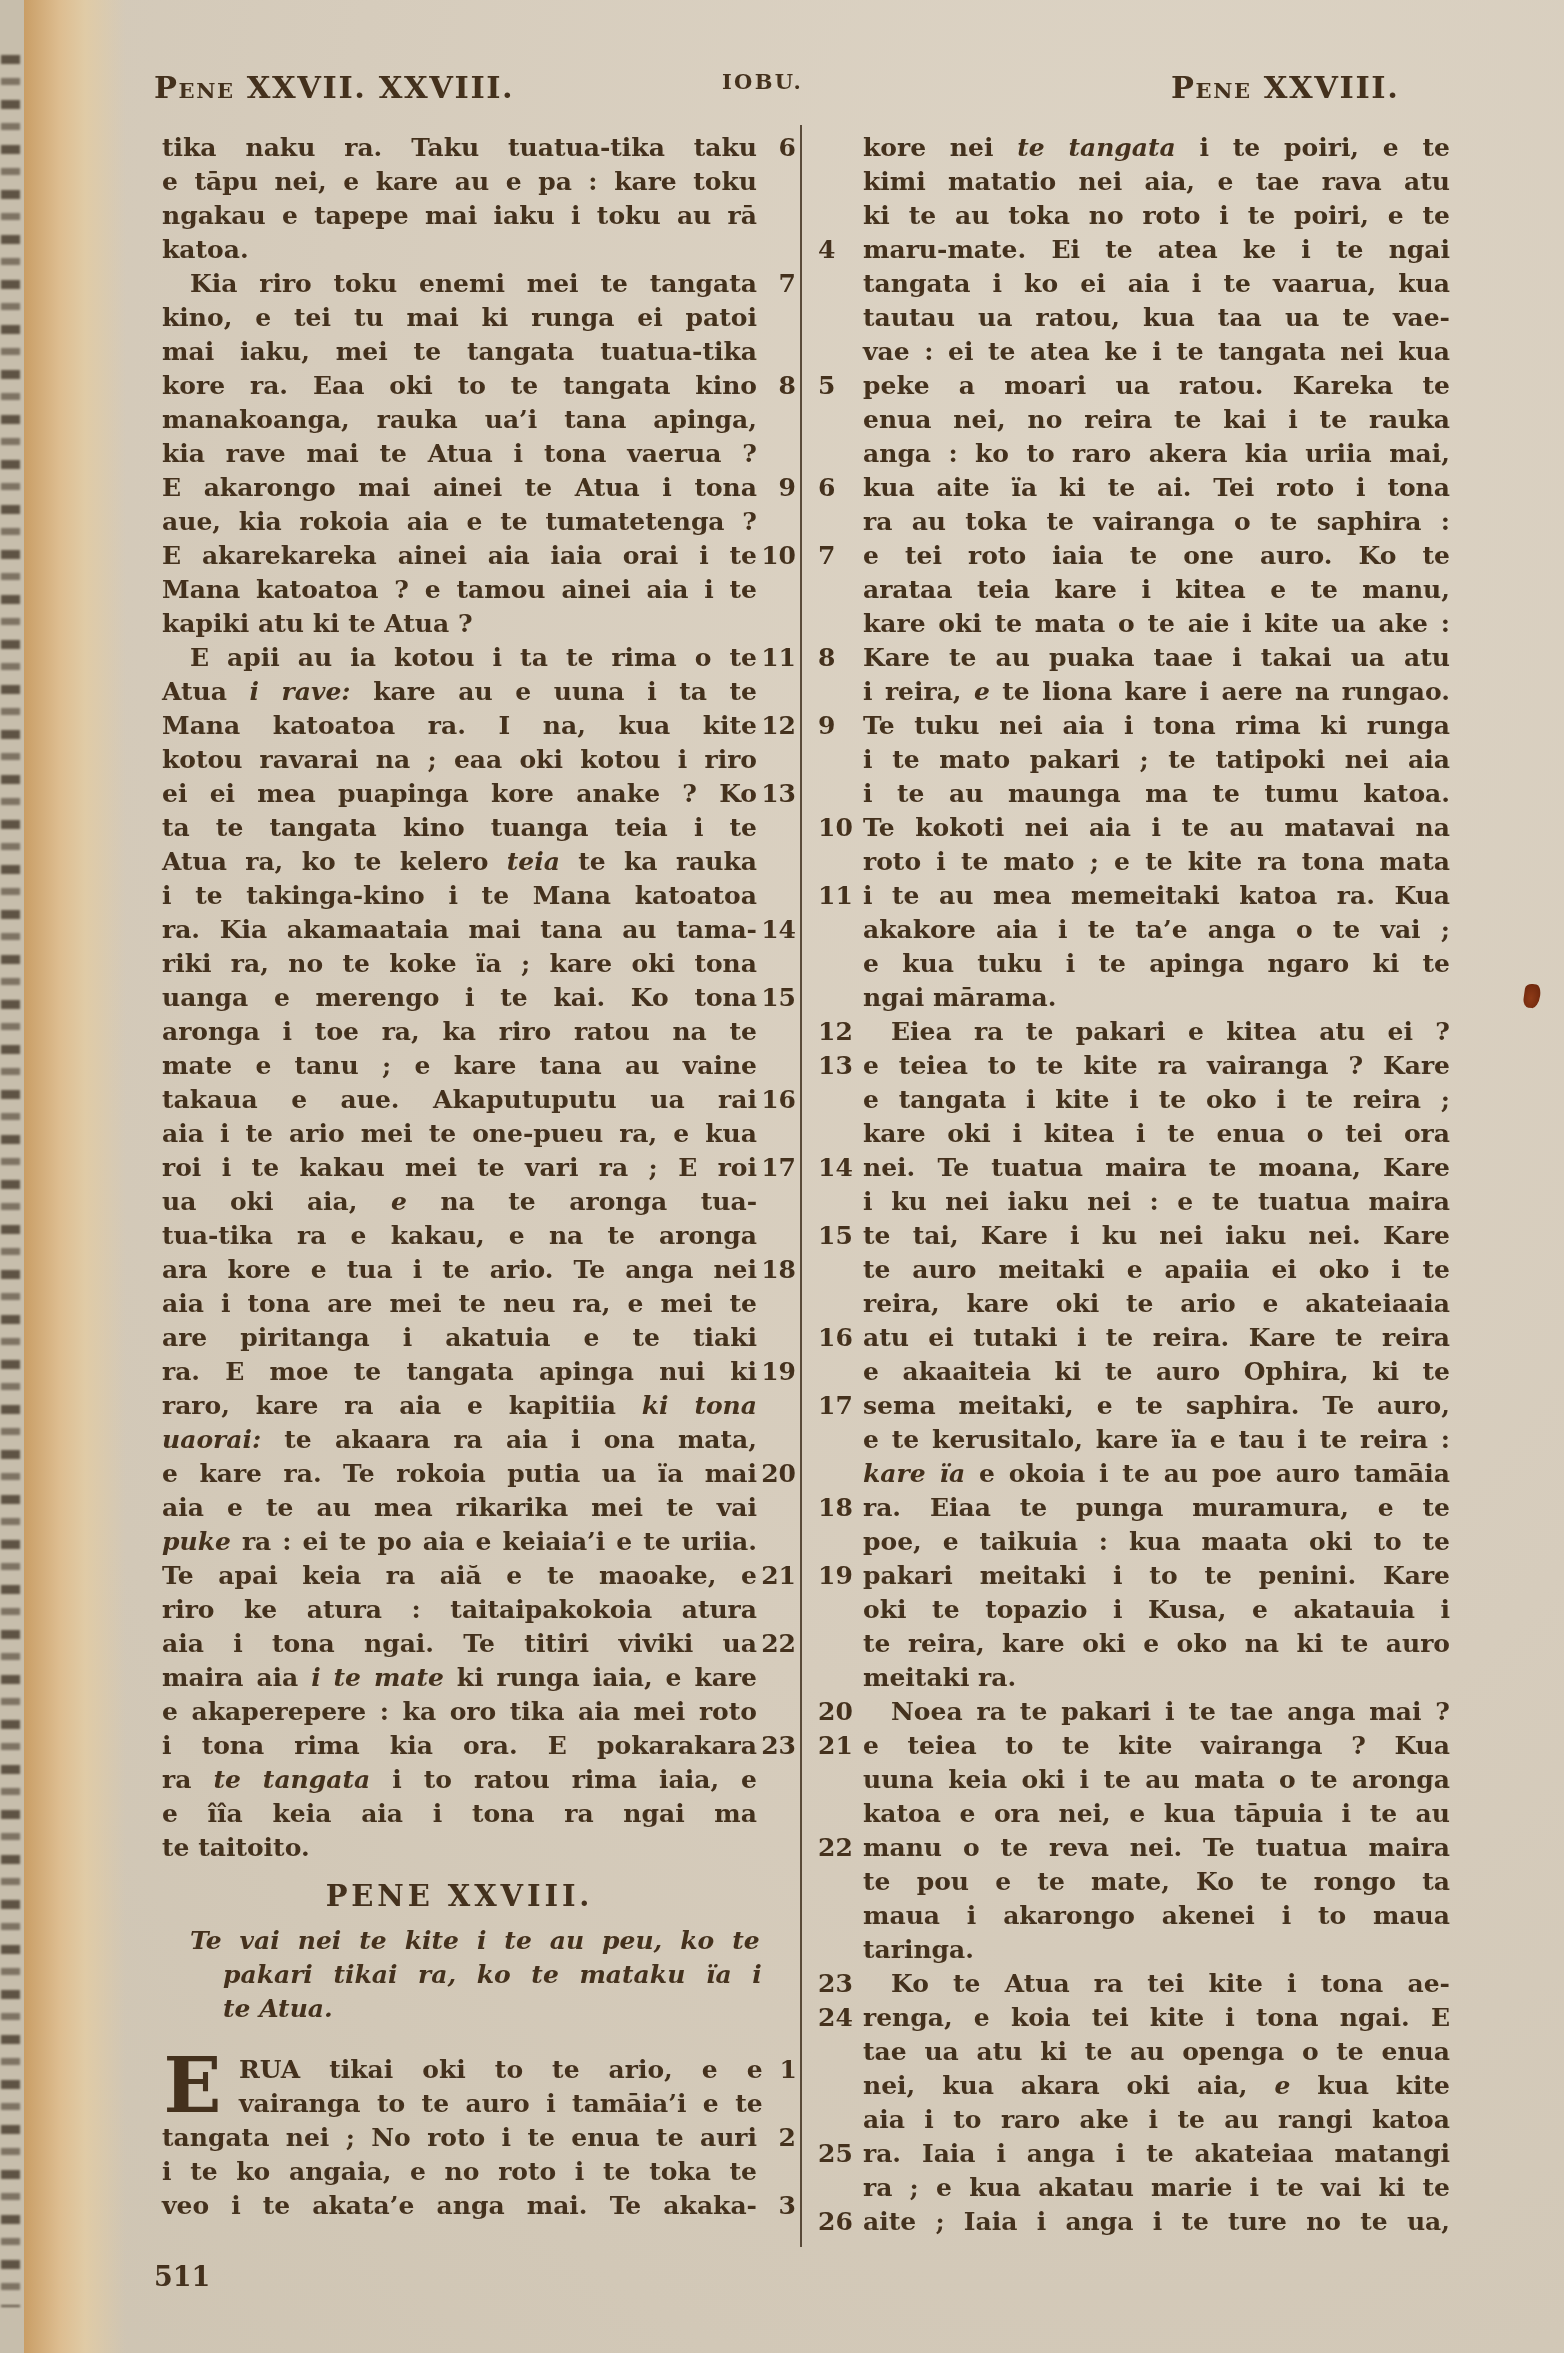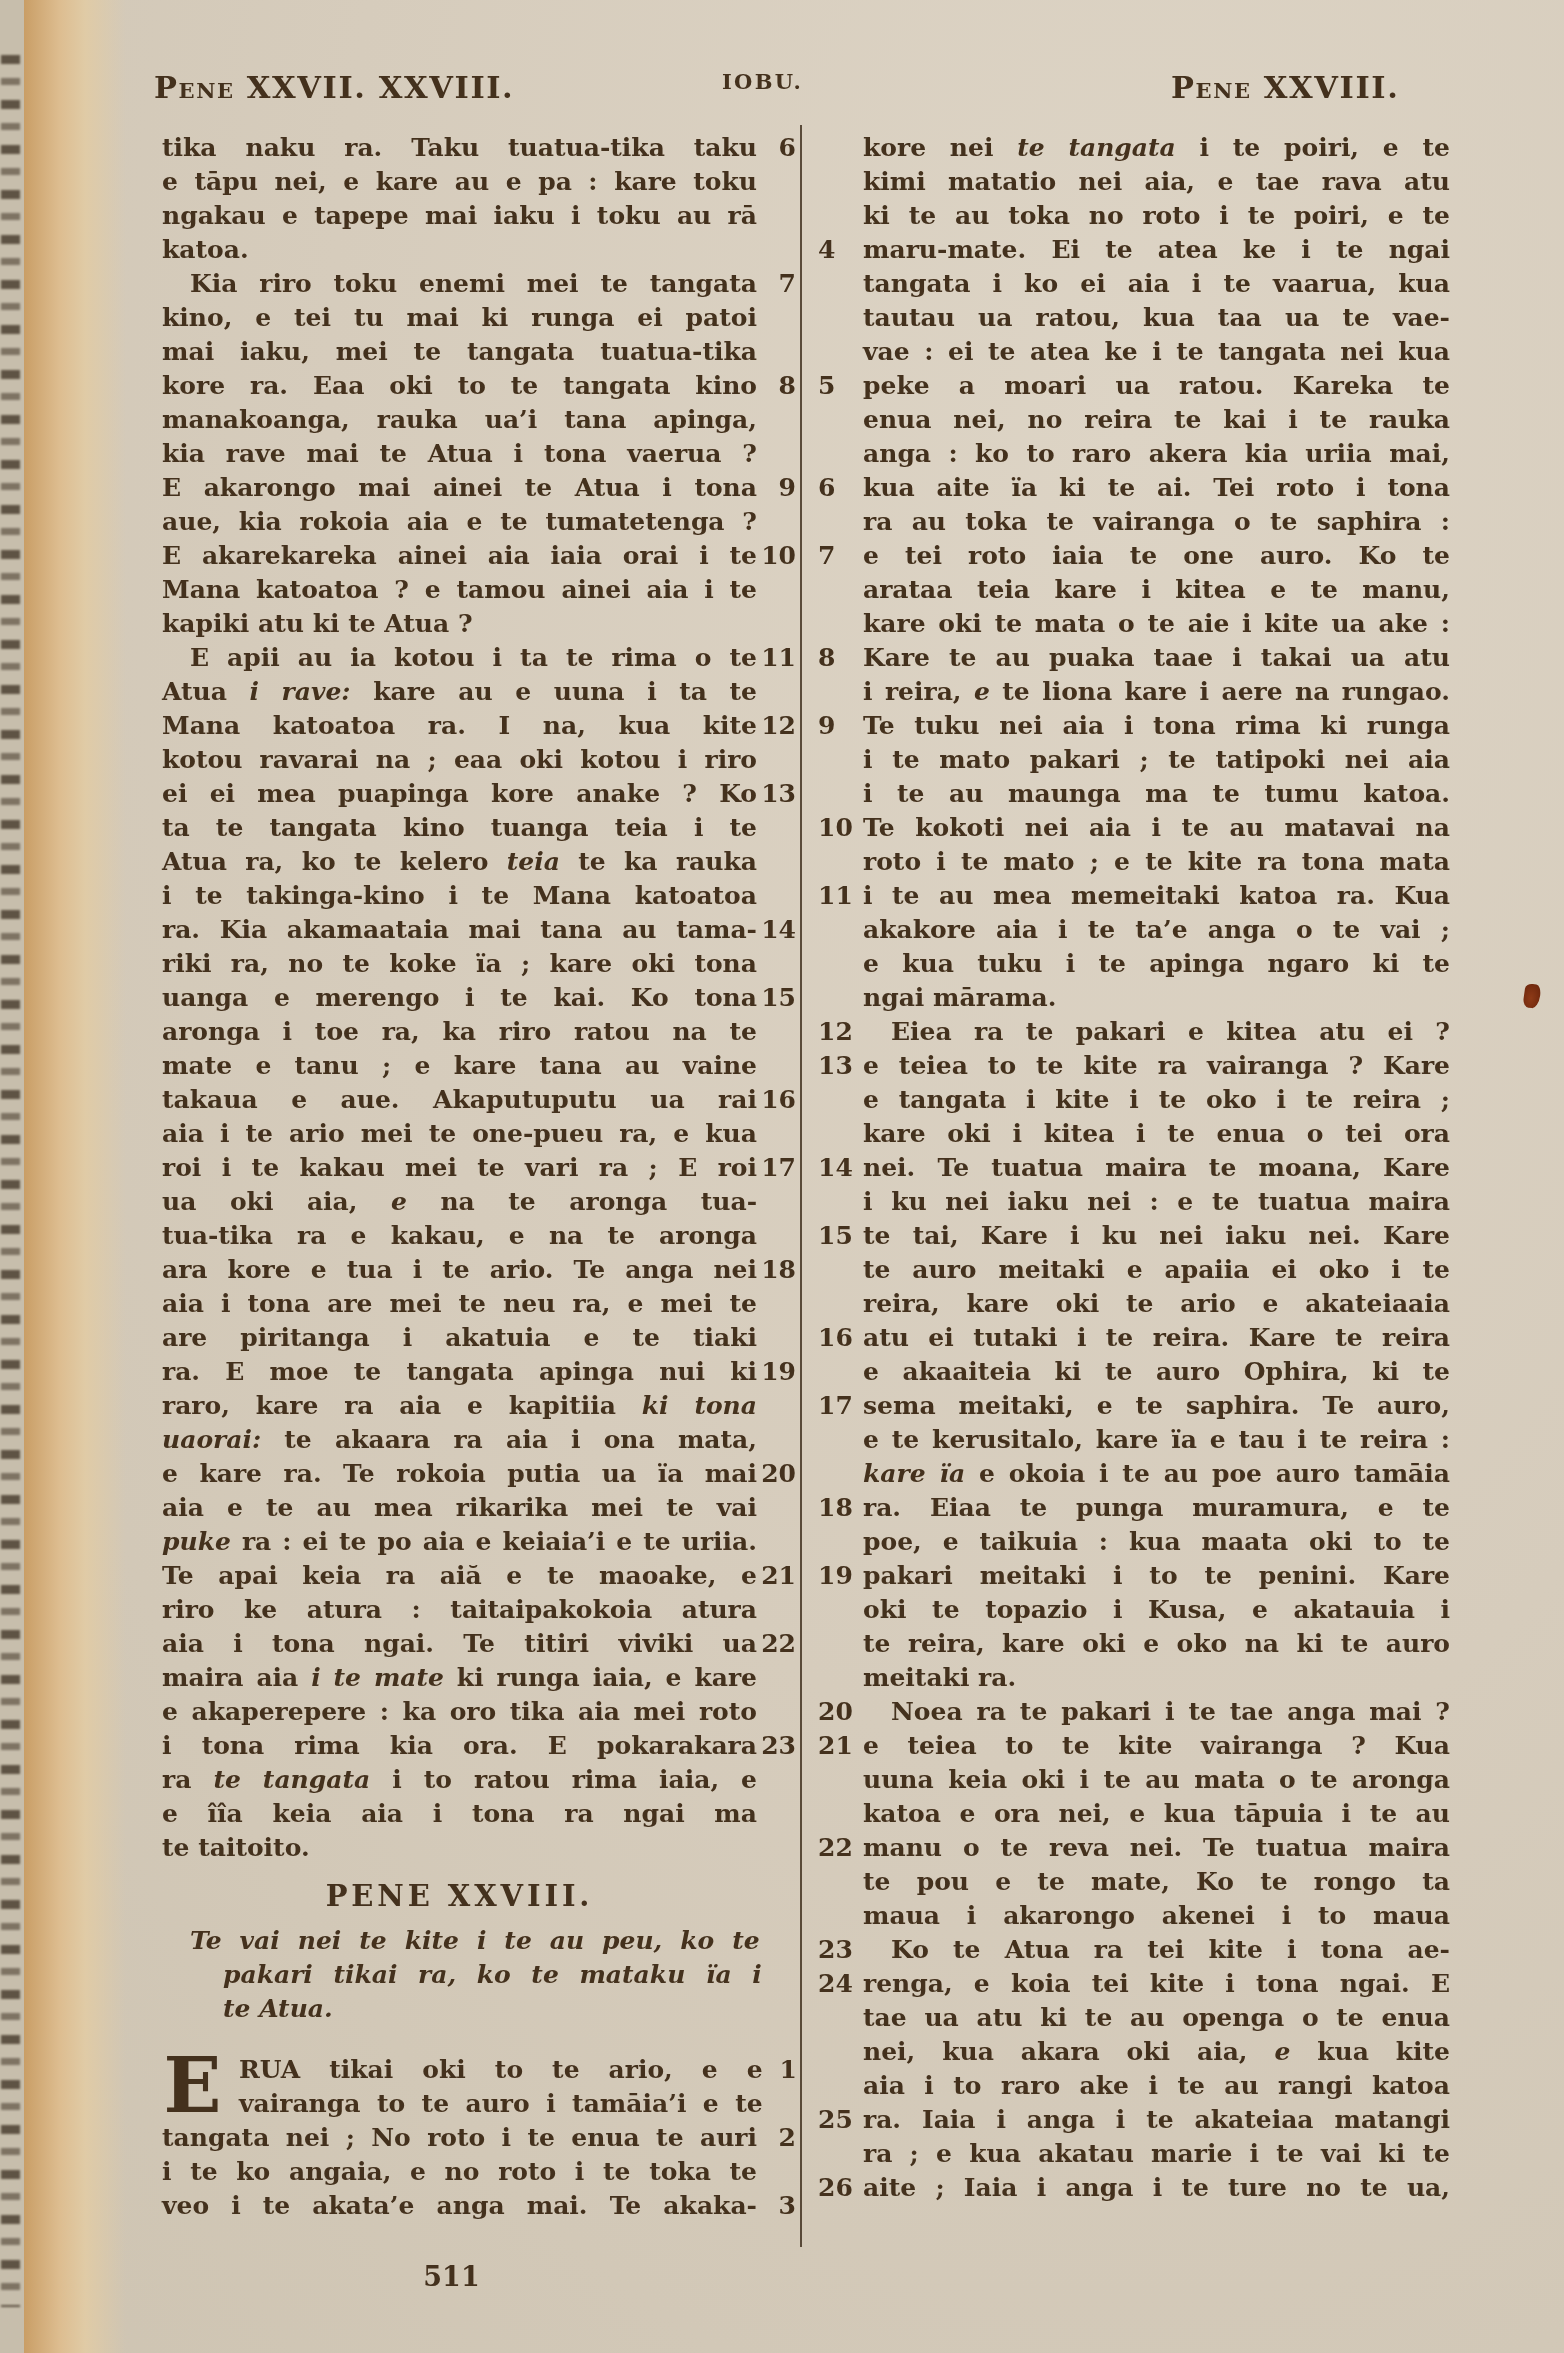--- a/index.html
+++ b/index.html
@@ -38,21 +38,21 @@
   .row.indent .txt{text-indent:28px;}
   .row.heading{height:45px;margin-top:14px;}
   .row.heading .txt{text-align:center;text-align-last:center;font-size:29px;letter-spacing:3.9px;}
   .row.intro .txt, .row.intro2 .txt, .row.intro3 .txt{font-style:italic;margin-left:28px;}
   .row.intro2 .txt, .row.intro3 .txt{padding-left:33px;}
   .row.dc1{margin-top:27px;}
   .row.dc1, .row.dc2{position:relative;}
   .row.dc1 .txt, .row.dc2 .txt{padding-left:77px;}
   #dropcap{position:absolute;left:1.6px;top:-4.7px;font-size:76px;line-height:1;letter-spacing:0;}
   
-  #page-number{position:absolute;left:154px;top:2261px;width:595px;text-align:center;font-size:27px;}
+  #page-number{position:absolute;left:154px;top:2261px;width:595px;text-align:left;font-size:27px;}
   
   #ink-stain{position:absolute;left:1524px;top:984px;width:15.6px;height:24px;
         background:radial-gradient(ellipse at 45% 60%, #8d3a17 0%, #732a0e 70%, #5f2208 100%);
         border-radius:58% 42% 52% 48% / 30% 55% 70% 45%;transform:rotate(8deg);}
   i{font-style:italic;}
 </style>
 </head>
 <body>
 
 <div id="scan">
@@ -514,20 +514,24 @@
         <div class="txt">manu o te reva nei.  Te tuatua maira</div>
       </div>
       <div class="row">
         <div class="num"></div>
         <div class="txt">te pou e te mate, Ko te rongo ta</div>
       </div>
       <div class="row">
         <div class="num"></div>
         <div class="txt">maua i akarongo akenei i to maua</div>
       </div>
+      <div class="row end">
+        <div class="num"></div>
+        <div class="txt">taringa.</div>
+      </div>
       <div class="row indent">
         <div class="num">23</div>
         <div class="txt">Ko te Atua ra tei kite i tona ae-</div>
       </div>
       <div class="row">
         <div class="num">24</div>
         <div class="txt">renga, e koia tei kite i tona ngai.  E</div>
       </div>
       <div class="row">
         <div class="num"></div>

